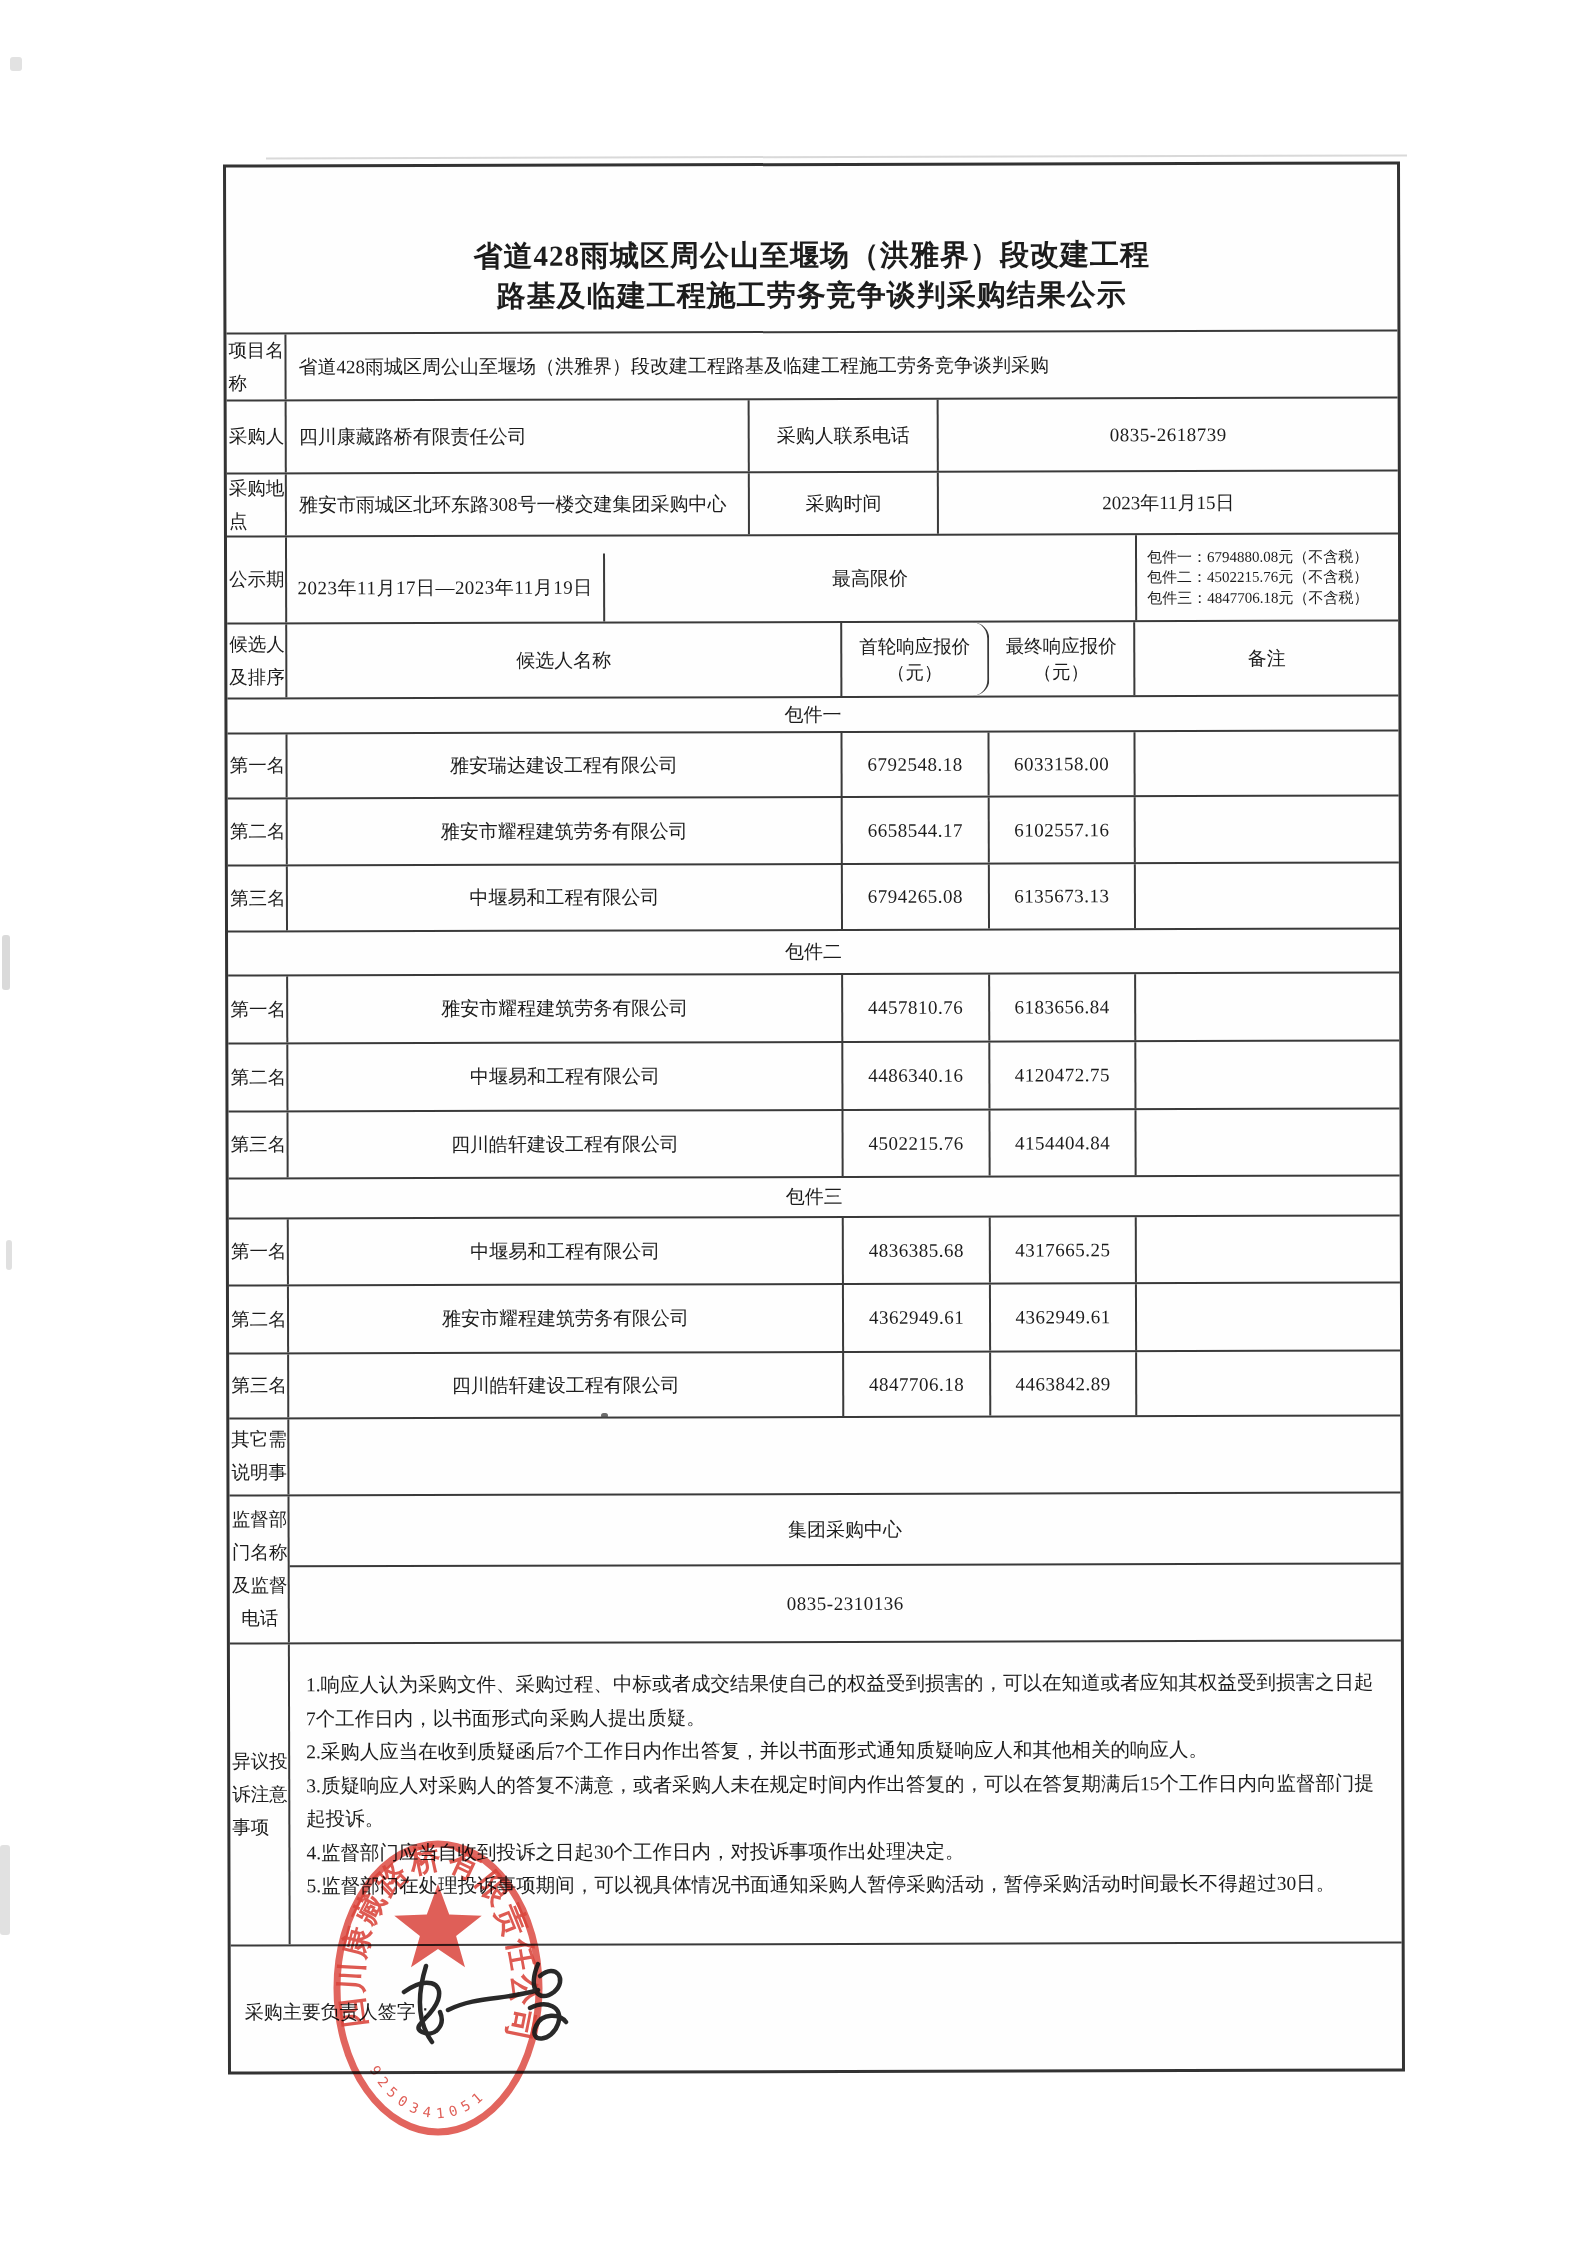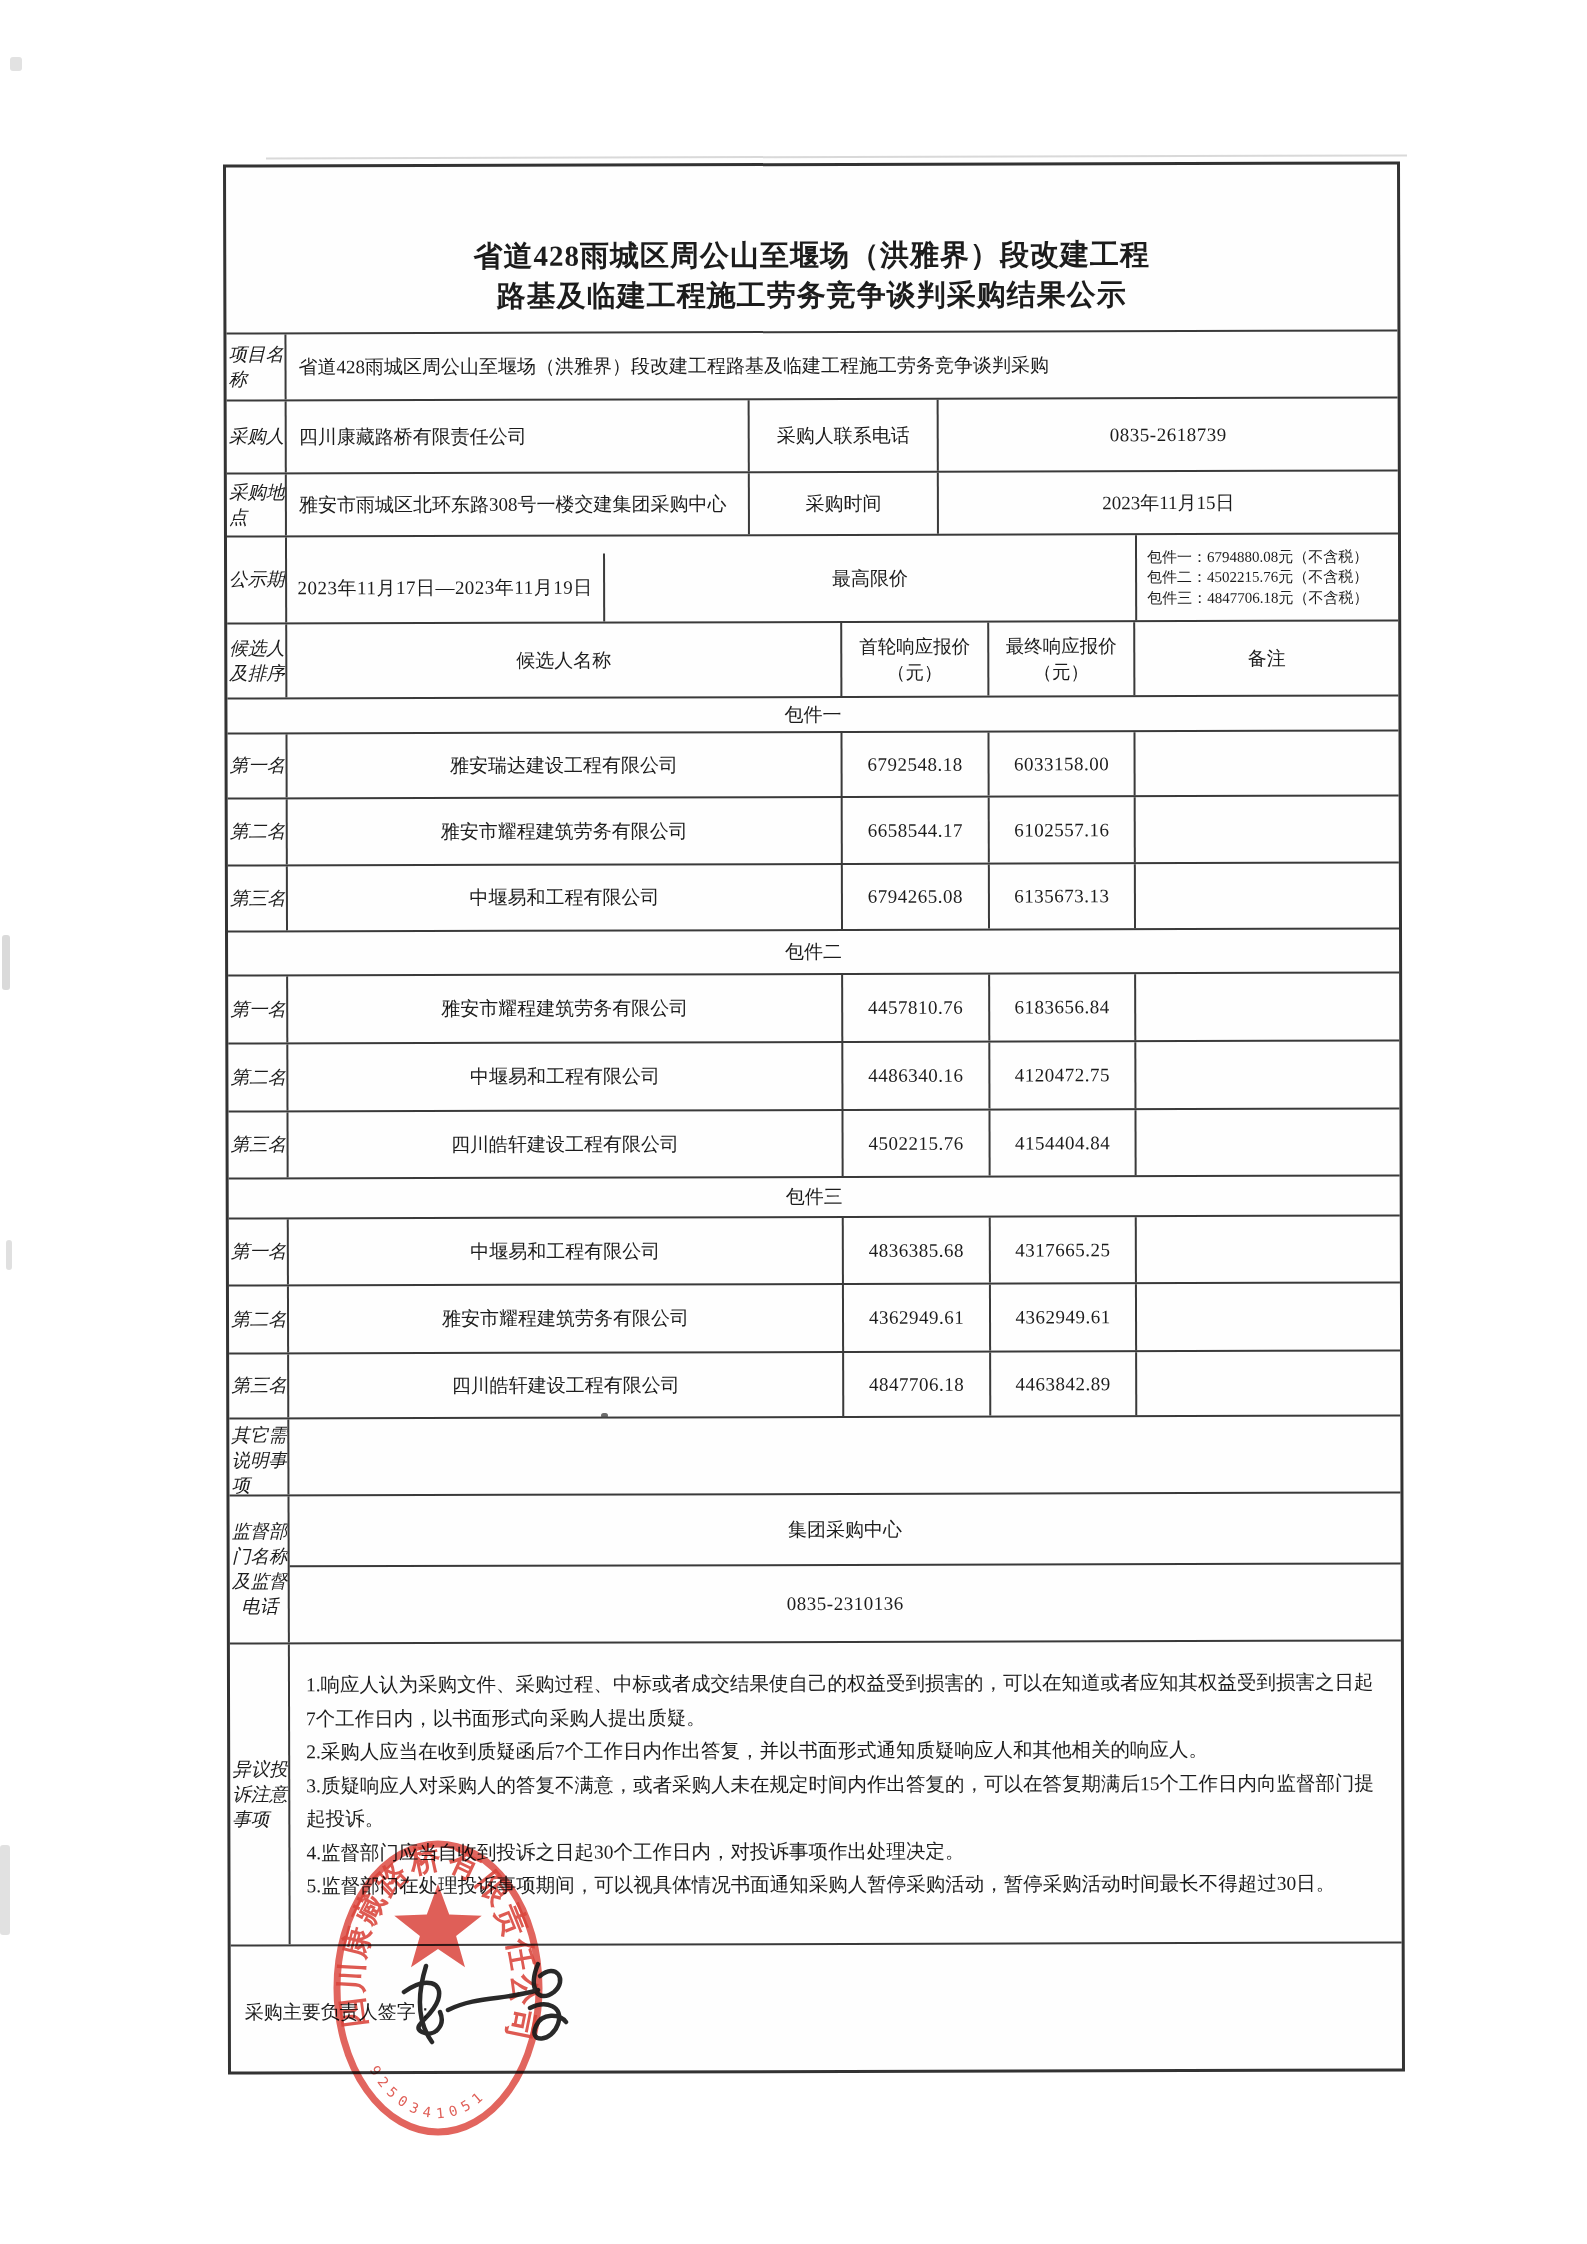--- a/index.html
+++ b/index.html
@@ -19,21 +19,21 @@
   }
   .row{display:flex;border-bottom:2px solid #3a3a3a;box-sizing:border-box;}
   .row:last-child{border-bottom:none;}
   .c{
     box-sizing:border-box;border-right:2px solid #3a3a3a;display:flex;
     align-items:center;overflow:hidden;font-size:19px;line-height:26px;
   }
   .c:last-child{border-right:none;}
   .center{justify-content:center;text-align:center;}
   .left{justify-content:flex-start;padding-left:12px;text-align:left;}
-  .lab{flex:0 0 60px;font-size:18.5px;line-height:25px;padding:2px 0 2px 2px;font-style:italic;}
+  .lab{flex:0 0 60px;font-size:18.5px;line-height:33px;padding:2px 0 2px 2px;}
   .lab-top{align-items:flex-start;padding-top:4px;}
   .w-val2{flex:0 0 463px;} .w-midlab{flex:0 0 189px;font-family:Liberation Serif, serif;} .w-val3{flex:1;}
   .w-date{flex:0 0 318px;margin-top:17px;} .w-maxlab{flex:0 0 532px;} .w-maxval{flex:1;}
   .w-name{flex:0 0 555px;} .w-first{flex:0 0 147px;} .w-final{flex:0 0 146px;} .w-remark{flex:1;}
   .title-cell{font-weight:bold;font-size:29px;line-height:40px;letter-spacing:1px;
     align-items:flex-end;padding-bottom:16px;}
   .num{letter-spacing:.5px;}
   .maxbox{font-size:15px;line-height:20.5px;padding-left:10px;border-radius:20px;}
   .band{flex:1;justify-content:center;text-align:center;}
   .sup-right{flex:1;display:flex;flex-direction:column;}
@@ -92,21 +92,21 @@
         <div>包件一：6794880.08元（不含税）</div>
         <div>包件二：4502215.76元（不含税）</div>
         <div>包件三：4847706.18元（不含税）</div>
       </div>
     </div>
   </div>
 
   <div class="row" style="height:75px;">
     <div class="c lab">候选人及排序</div>
     <div class="c center w-name">候选人名称</div>
-    <div class="c center w-first" style="font-size:18.5px;">首轮响应报价（元）</div>
+    <div class="c center w-first" style="font-size:18.5px;border-radius:16px;">首轮响应报价（元）</div>
     <div class="c center w-final" style="font-size:18.5px;text-align:center;">最终响应报价（元）</div>
     <div class="c center w-remark">备注</div>
   </div>
 
   <div class="row" style="height:35px;">
     <div class="c band">包件一</div>
   </div>
   <div class="row" style="height:65px;">
     <div class="c lab center">第一名</div>
     <div class="c center w-name">雅安瑞达建设工程有限公司</div>

